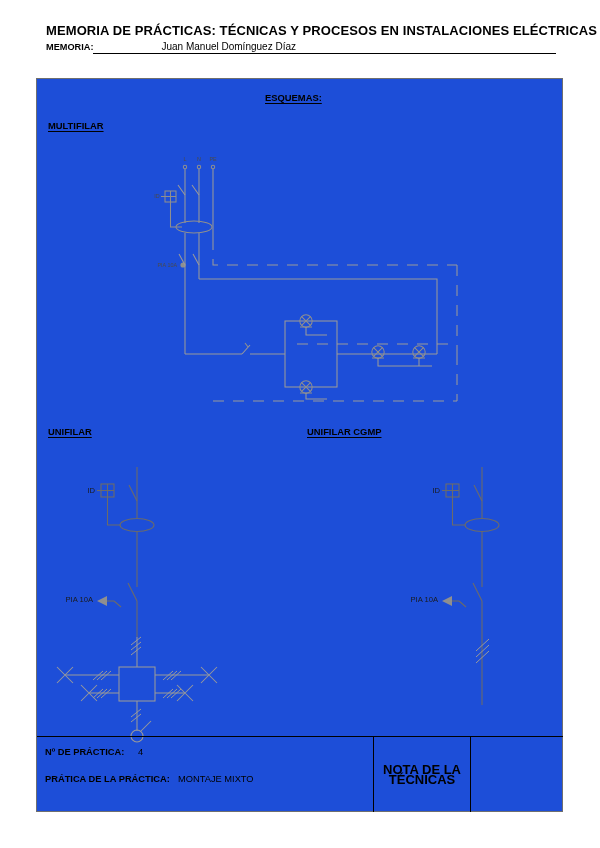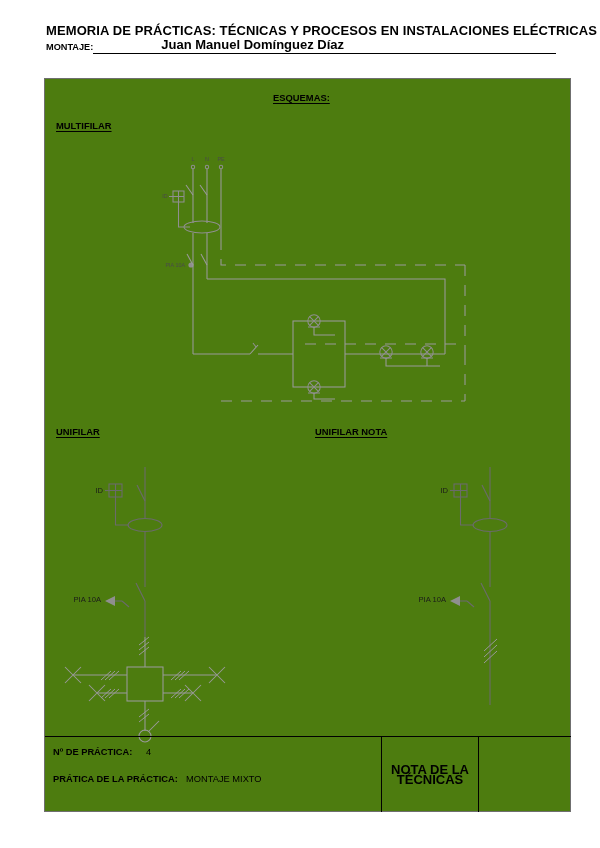--- a/index.html
+++ b/index.html
@@ -45,35 +45,35 @@
   #student-rule {
     flex: 1 1 auto;
     position: relative;
     border-bottom: 1.1px solid #000;
     height: 13px;
   }
   #student-name {
     position: absolute;
     left: 68px;
     bottom: 1px;
-    font-size: 13px;
-    font-weight: bold;
+    font-size: 10px;
+    font-weight: normal;
     white-space: nowrap;
   }
 
   
   #sheet {
     position: absolute;
-    left: 44px;
+    left: 36px;
     top: 78px;
     width: 527px;
     height: 734px;
     border: 1.2px solid #6f6f6f;
     box-sizing: border-box;
-    background: #4d7c0f;
+    background: #1d4ed8;
   }
 
   .u-label {
     position: absolute;
     font-size: 9.4px;
     font-weight: bold;
     text-decoration: underline;
     text-underline-offset: 2px;
     white-space: nowrap;
   }
@@ -155,33 +155,33 @@
     flex: 1 1 auto;
     box-sizing: border-box;
   }
 </style>
 </head>
 <body>
 
 <div id="header">
   <div id="doc-title">MEMORIA DE PRÁCTICAS: TÉCNICAS Y PROCESOS EN INSTALACIONES ELÉCTRICAS</div>
   <div id="student-row">
-    <span id="student-label">MONTAJE:</span>
+    <span id="student-label">MEMORIA:</span>
     <span id="student-rule">
       <span id="student-name">Juan Manuel Domínguez Díaz</span>
     </span>
   </div>
 </div>
 
 <div id="sheet">
 
   <div class="u-label" id="esquemas-title">ESQUEMAS:</div>
   <div class="u-label" id="multifilar-title">MULTIFILAR</div>
   <div class="u-label" id="unifilar-title">UNIFILAR</div>
-  <div class="u-label" id="unifilar-cgmp-title">UNIFILAR NOTA</div>
+  <div class="u-label" id="unifilar-cgmp-title">UNIFILAR CGMP</div>
 
   <svg class="schem" id="multifilar-diagram" viewBox="0 0 525 270">
 
     <text class="svg-txt" x="148" y="22" text-anchor="middle">L</text>
     <text class="svg-txt" x="162" y="22" text-anchor="middle">N</text>
     <text class="svg-txt" x="176" y="22" text-anchor="middle">PE</text>
 
     <g>
       <circle class="sym" cx="148" cy="28" r="1.7"></circle>
       <circle class="sym" cx="162" cy="28" r="1.7"></circle>

